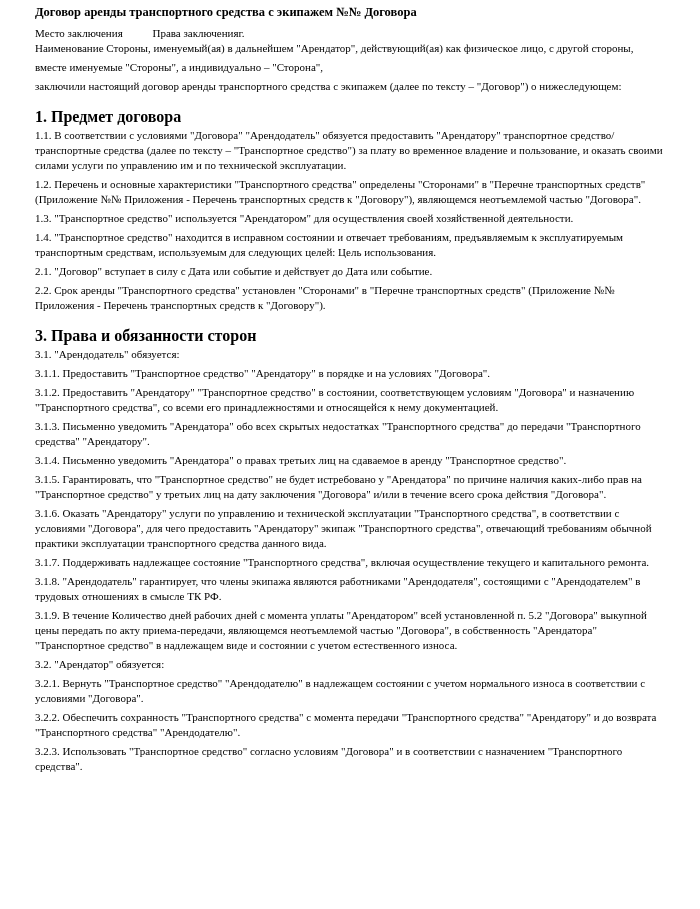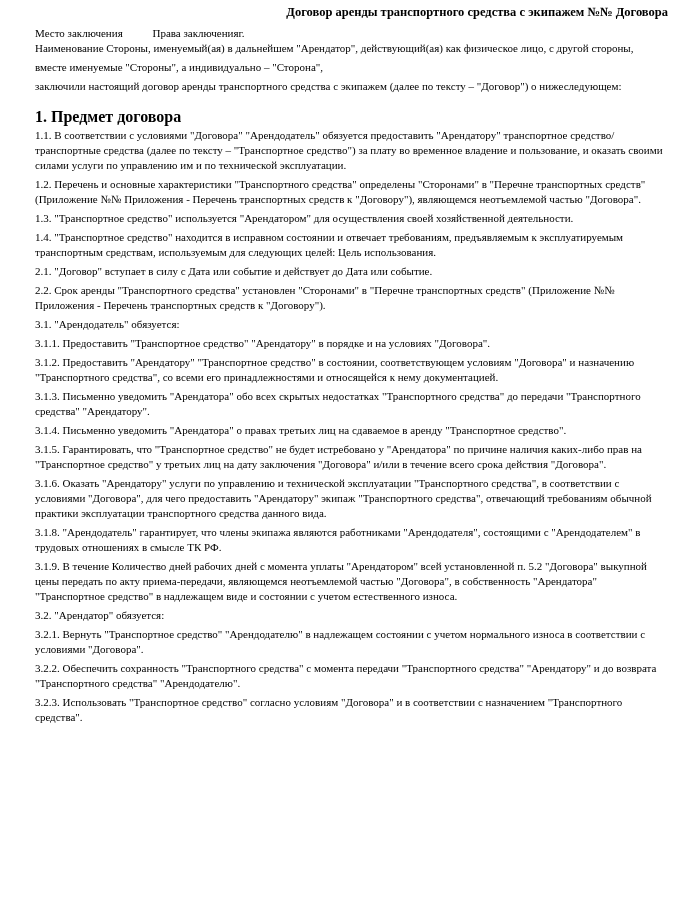--- a/index.html
+++ b/index.html
@@ -20,21 +20,21 @@
     font-family: "Liberation Serif", "DejaVu Serif", serif;
     font-size: 11px;
     line-height: 15px;
     color: #000000;
     text-align: left;
   }
   .doc-title {
     font-size: 12.5px;
     line-height: 16px;
     font-weight: bold;
-    text-align: right;
+    text-align: left;
     margin: 0 0 6px 0;
   }
   .para {
     margin: 0 0 4px 0;
   }
   .meta-line {
     margin: 0;
   }
   .date-part {
     display: inline-block;
@@ -65,27 +65,29 @@
 
   <h2 class="section-heading">1. Предмет договора</h2>
   <p class="para">1.1. В соответствии с условиями "Договора" "Арендодатель" обязуется предоставить "Арендатору" транспортное средство/транспортные средства (далее по тексту – "Транспортное средство") за плату во временное владение и пользование, и оказать своими силами услуги по управлению им и по технической эксплуатации.</p>
   <p class="para">1.2. Перечень и основные характеристики "Транспортного средства" определены "Сторонами" в "Перечне транспортных средств" (Приложение №№ Приложения - Перечень транспортных средств к "Договору"), являющемся неотъемлемой частью "Договора".</p>
   <p class="para">1.3. "Транспортное средство" используется "Арендатором" для осуществления своей хозяйственной деятельности.</p>
   <p class="para">1.4. "Транспортное средство" находится в исправном состоянии и отвечает требованиям, предъявляемым к эксплуатируемым транспортным средствам, используемым для следующих целей: Цель использования.</p>
 
   <p class="para">2.1. "Договор" вступает в силу с Дата или событие и действует до Дата или событие.</p>
   <p class="para">2.2. Срок аренды "Транспортного средства" установлен "Сторонами" в "Перечне транспортных средств" (Приложение №№ Приложения - Перечень транспортных средств к "Договору").</p>
 
+  <h2 class="section-heading">3. Права и обязанности сторон</h2>
   <p class="para">3.1. "Арендодатель" обязуется:</p>
   <p class="para">3.1.1. Предоставить "Транспортное средство" "Арендатору" в порядке и на условиях "Договора".</p>
   <p class="para">3.1.2. Предоставить "Арендатору" "Транспортное средство" в состоянии, соответствующем условиям "Договора" и назначению "Транспортного средства", со всеми его принадлежностями и относящейся к нему документацией.</p>
   <p class="para">3.1.3. Письменно уведомить "Арендатора" обо всех скрытых недостатках "Транспортного средства" до передачи "Транспортного средства" "Арендатору".</p>
   <p class="para">3.1.4. Письменно уведомить "Арендатора" о правах третьих лиц на сдаваемое в аренду "Транспортное средство".</p>
   <p class="para">3.1.5. Гарантировать, что "Транспортное средство" не будет истребовано у "Арендатора" по причине наличия каких-либо прав на "Транспортное средство" у третьих лиц на дату заключения "Договора" и/или в течение всего срока действия "Договора".</p>
   <p class="para">3.1.6. Оказать "Арендатору" услуги по управлению и технической эксплуатации "Транспортного средства", в соответствии с условиями "Договора", для чего предоставить "Арендатору" экипаж "Транспортного средства", отвечающий требованиям обычной практики эксплуатации транспортного средства данного вида.</p>
+  <p class="para">3.1.7. Поддерживать надлежащее состояние "Транспортного средства", включая осуществление текущего и капитального ремонта.</p>
   <p class="para">3.1.8. "Арендодатель" гарантирует, что члены экипажа являются работниками "Арендодателя", состоящими с "Арендодателем" в трудовых отношениях в смысле ТК РФ.</p>
   <p class="para">3.1.9. В течение Количество дней рабочих дней с момента уплаты "Арендатором" всей установленной п. 5.2 "Договора" выкупной цены передать по акту приема-передачи, являющемся неотъемлемой частью "Договора", в собственность "Арендатора" "Транспортное средство" в надлежащем виде и состоянии с учетом естественного износа.</p>
   <p class="para">3.2. "Арендатор" обязуется:</p>
   <p class="para">3.2.1. Вернуть "Транспортное средство" "Арендодателю" в надлежащем состоянии с учетом нормального износа в соответствии с условиями "Договора".</p>
   <p class="para">3.2.2. Обеспечить сохранность "Транспортного средства" с момента передачи "Транспортного средства" "Арендатору" и до возврата "Транспортного средства" "Арендодателю".</p>
   <p class="para">3.2.3. Использовать "Транспортное средство" согласно условиям "Договора" и в соответствии с назначением "Транспортного средства".</p>
 
 </div>
 
 </body></html>

